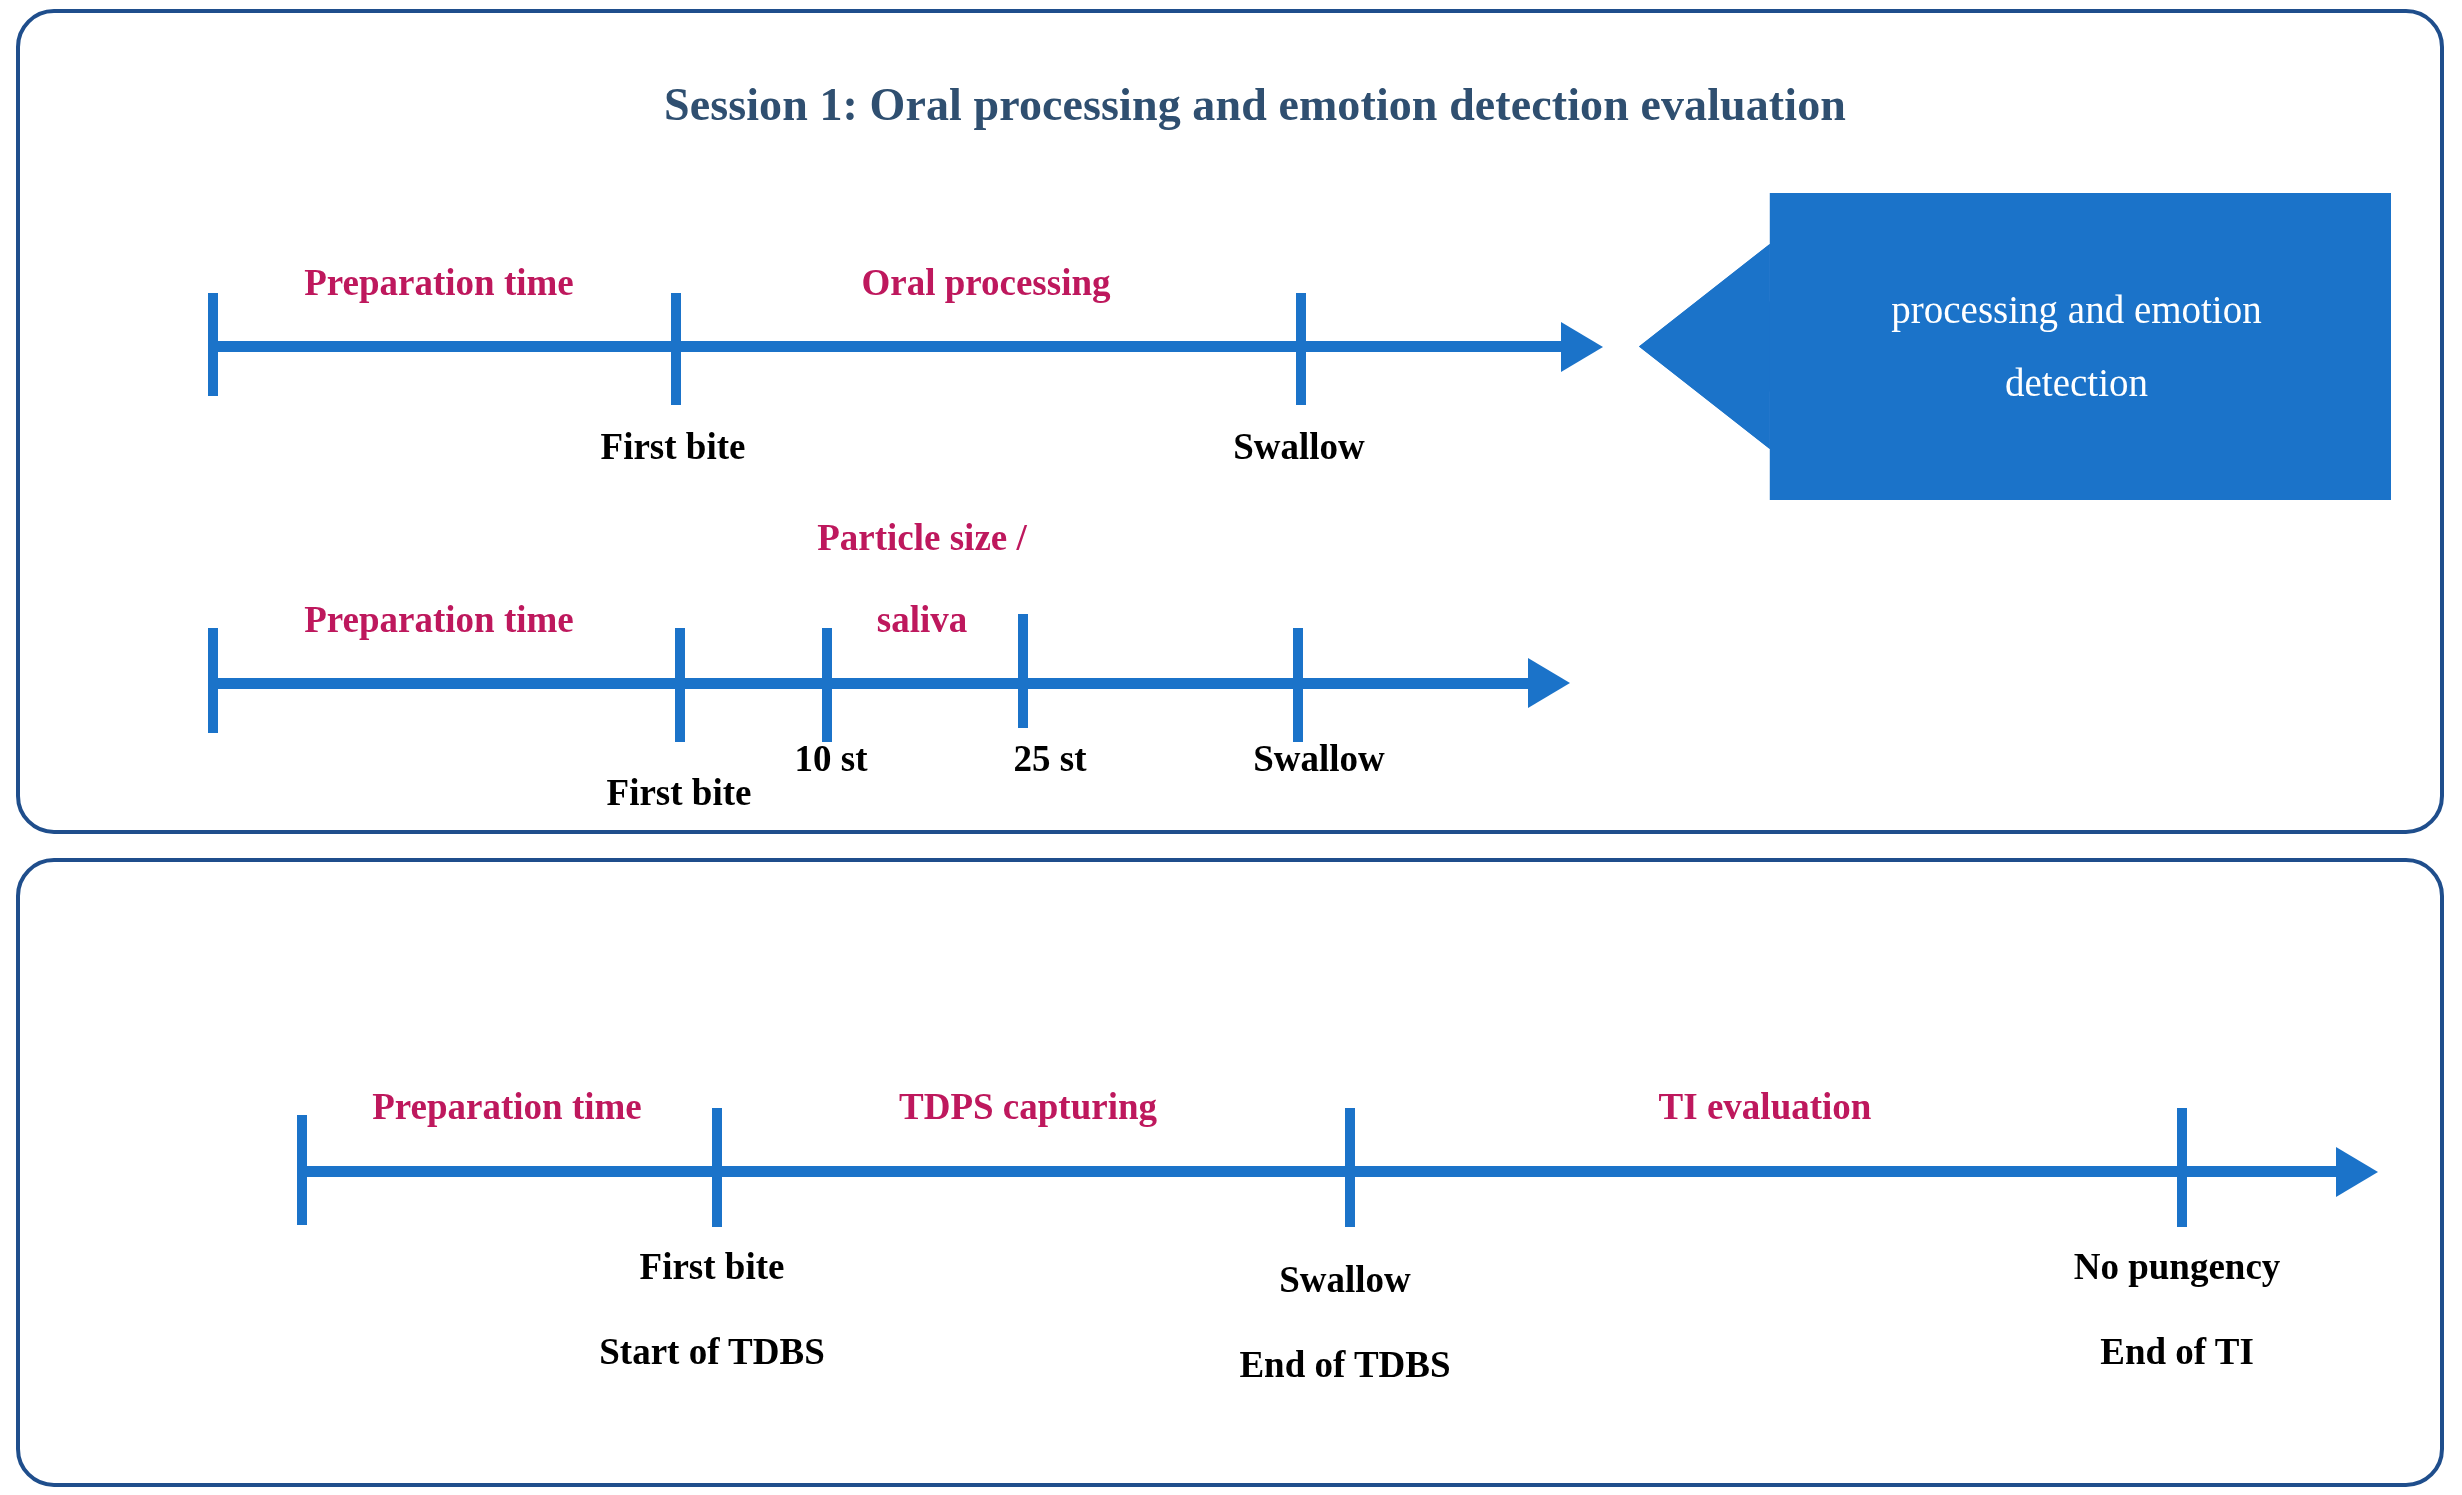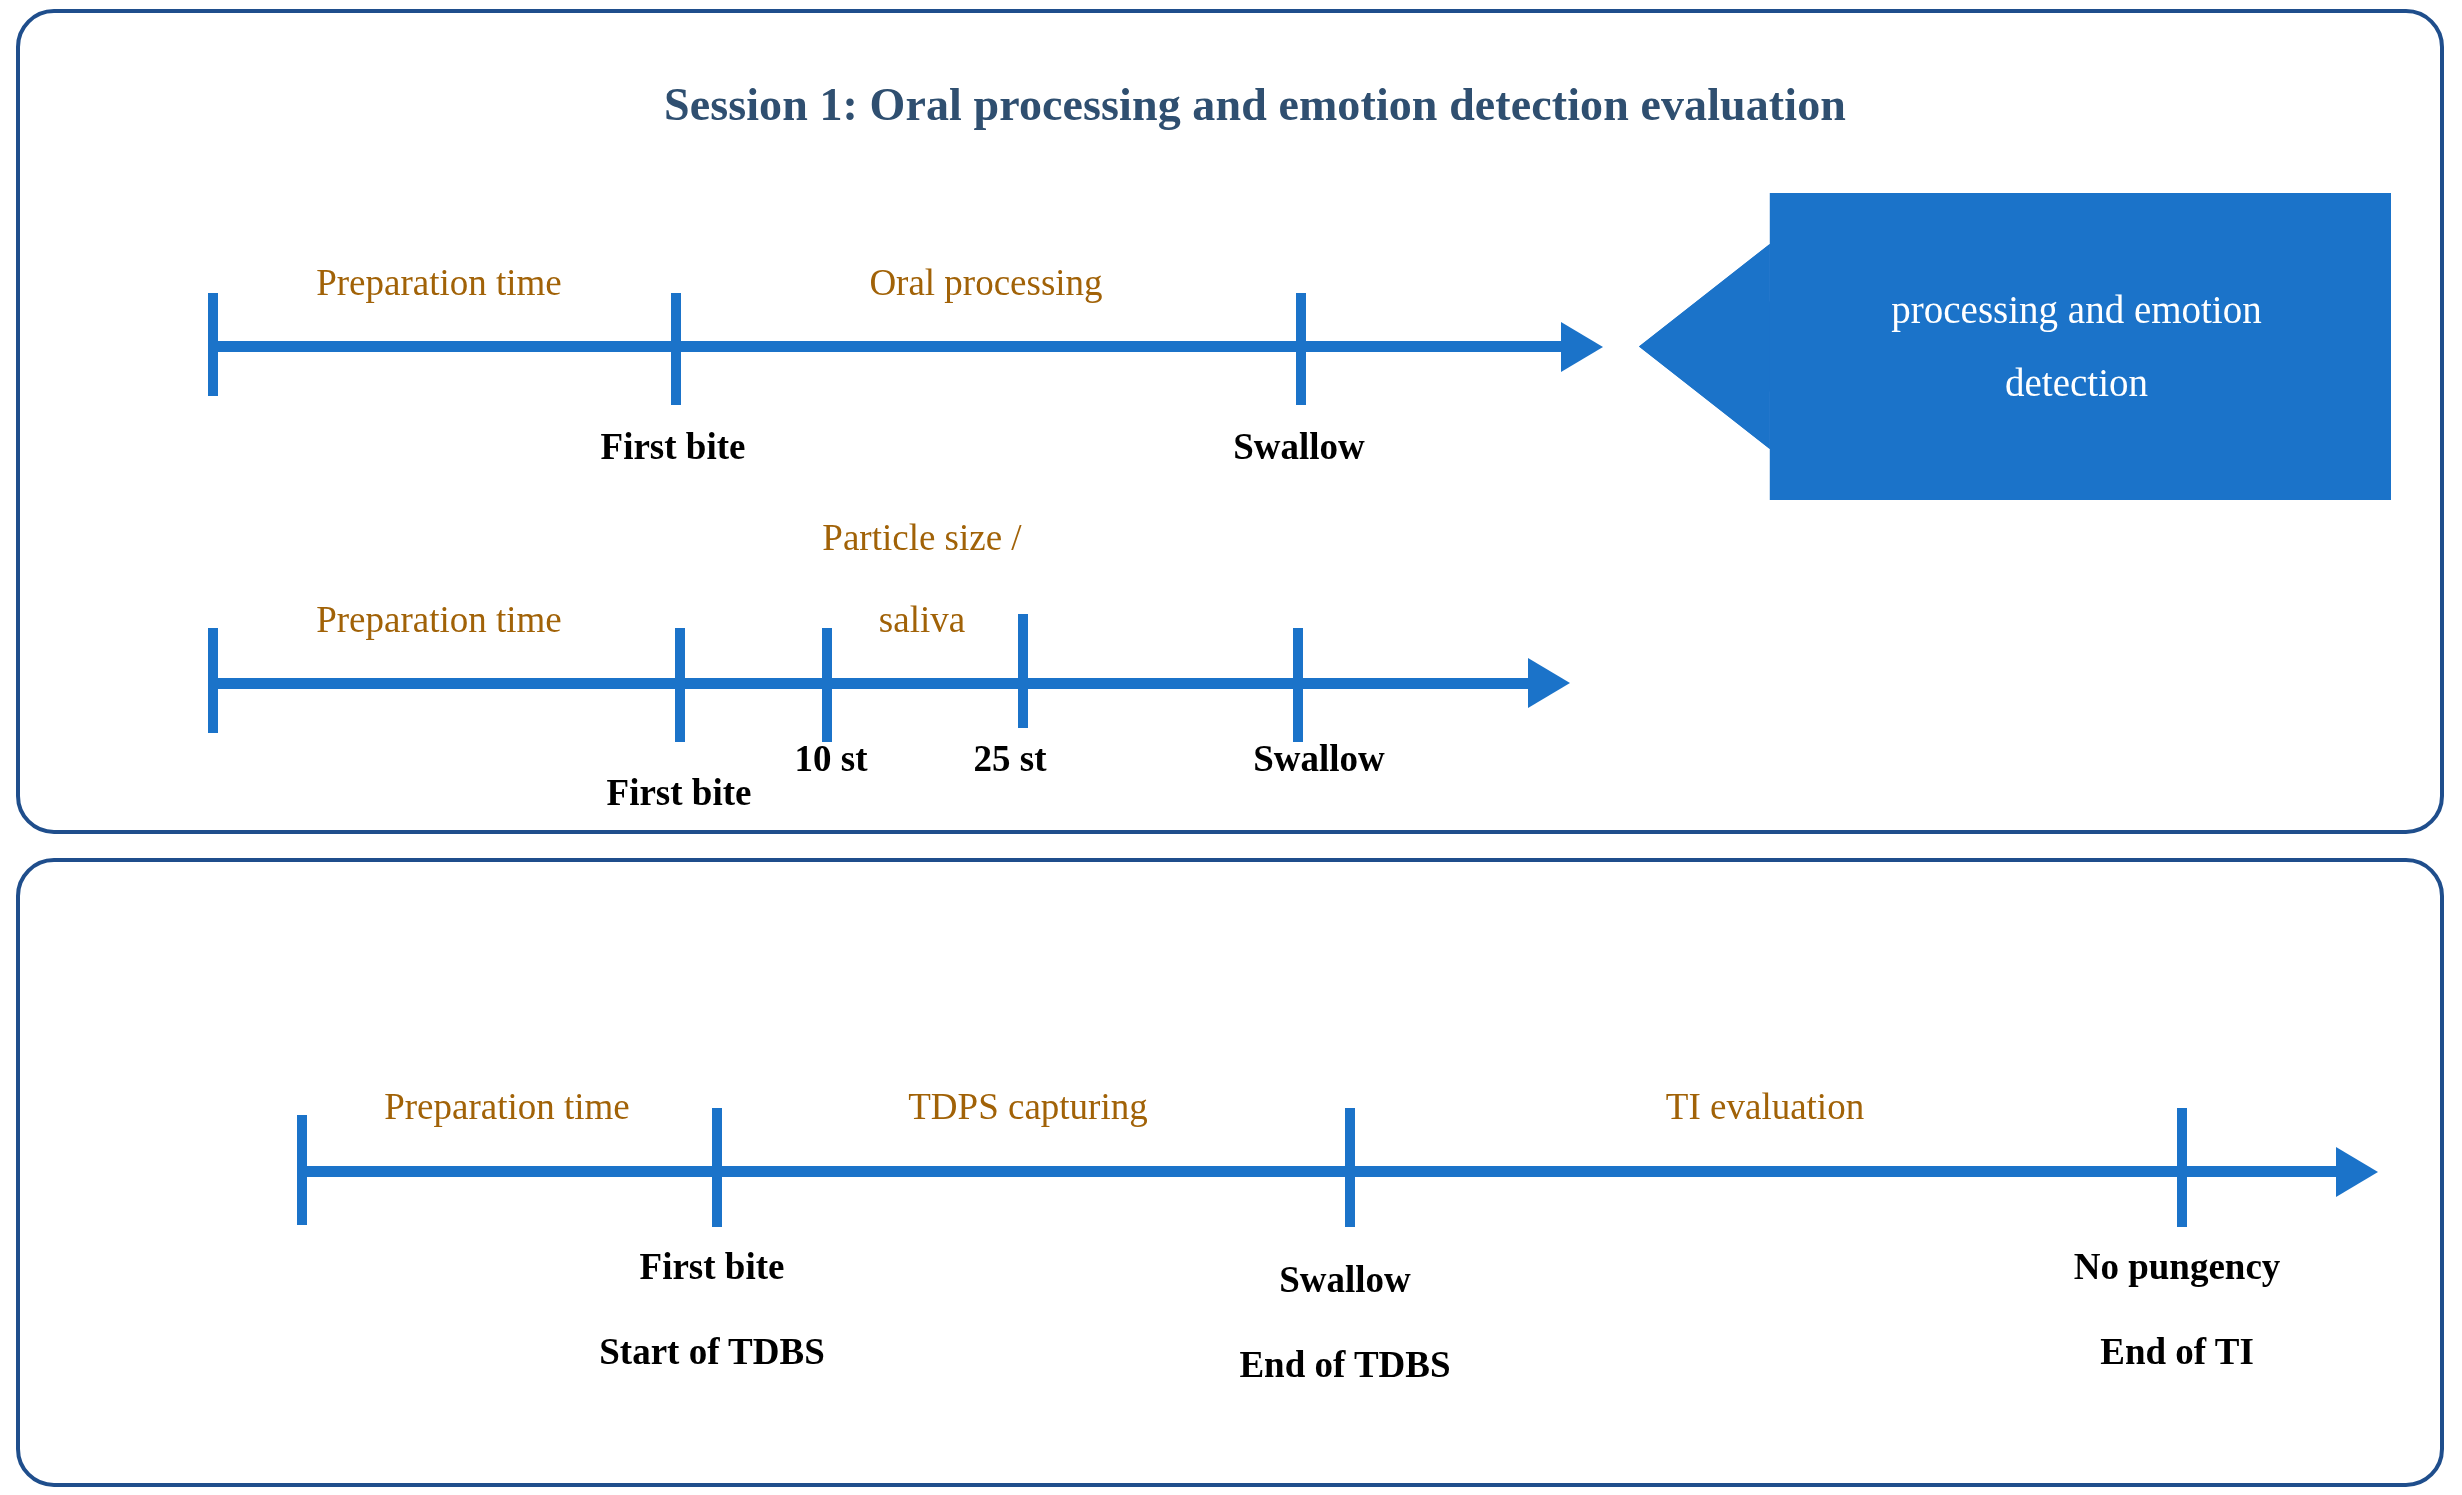--- a/index.html
+++ b/index.html
@@ -50,23 +50,23 @@
   .tl-arrow{
     position:absolute;
     width:0;height:0;
     border-top:25px solid transparent;
     border-bottom:25px solid transparent;
     border-left:42px solid #1B73C9;
   }
 
   .seg-label{
     position:absolute;
-    font-weight:normal;
+    font-weight:bold;
     font-size:37px;
-    color:#a16207;
+    color:#be185d;
     white-space:nowrap;
     text-align:center;
     transform:translateX(-50%);
   }
   .pt-label{
     position:absolute;
     font-weight:bold;
     font-size:37px;
     color:#000000;
     white-space:nowrap;
@@ -138,21 +138,21 @@
   <div class="tl-tick" style="left:822px;top:628px;height:114px;"></div>
   <div class="tl-tick" style="left:1018px;top:614px;height:114px;"></div>
   <div class="tl-tick" style="left:1293px;top:628px;height:114px;"></div>
 
   <div class="seg-label" style="left:439px;top:598px;">Preparation time</div>
   <div class="seg-label" style="left:922px;top:516px;">Particle size /</div>
   <div class="seg-label" style="left:922px;top:598px;">saliva</div>
 
   <div class="pt-label" style="left:679px;top:771px;">First bite</div>
   <div class="pt-label" style="left:831px;top:737px;">10 st</div>
-  <div class="pt-label" style="left:1010px;top:737px;">25 st</div>
+  <div class="pt-label" style="left:1050px;top:737px;">25 st</div>
   <div class="pt-label" style="left:1319px;top:737px;">Swallow</div>
 
   <div class="panel" id="panel-session-2"></div>
 
 
   <div class="tl-line" style="left:297px;top:1166px;width:2039px;"></div>
   <div class="tl-arrow" style="left:2336px;top:1147px;"></div>
 
   <div class="tl-tick" style="left:297px;top:1115px;height:110px;"></div>
   <div class="tl-tick" style="left:712px;top:1108px;height:119px;"></div>

